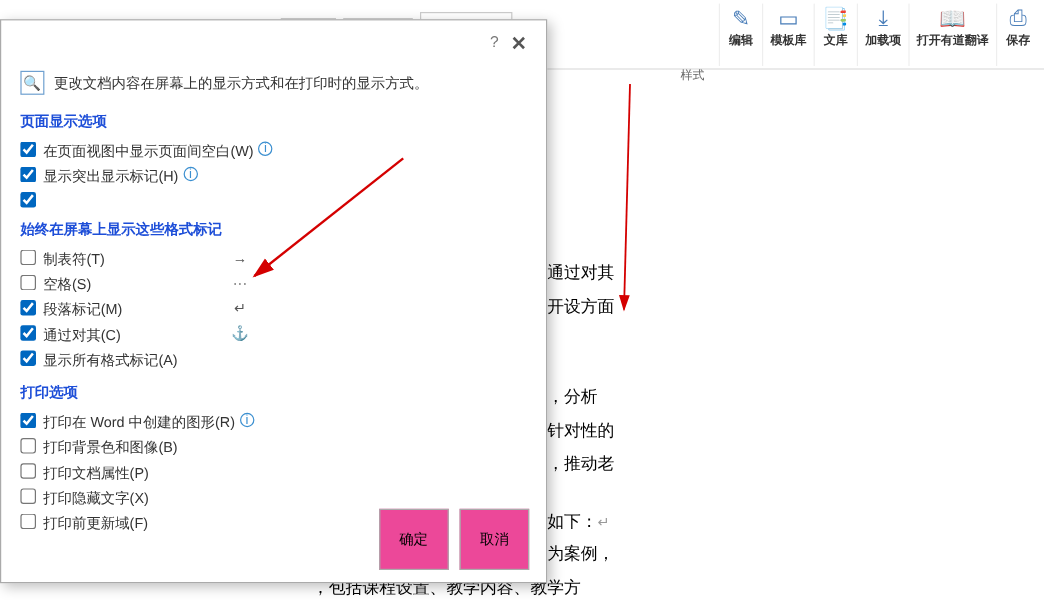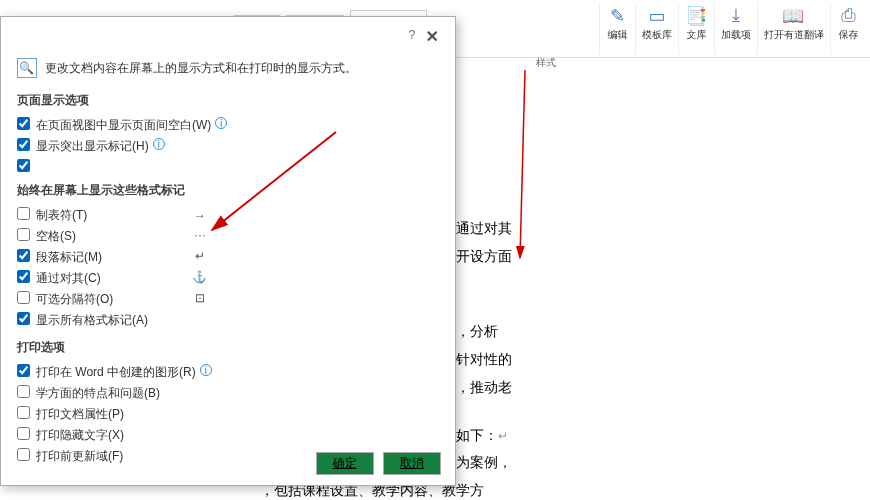--- a/index.html
+++ b/index.html
@@ -14,38 +14,38 @@
   .aa-btn { font-size: 12px; color: #555; margin: 0 3px; }
   
   .ribbon-styles { display: flex; align-items: center; margin-left: 20px; }
   .style-box { border: 1px solid #ccc; padding: 4px 10px; margin: 0 3px; font-size: 12px; }
   .style-box.heading { font-size: 20px; font-family: "SimSun"; color: #555; }
   .style-label { font-size: 10px; color: #666; position: absolute; top: 56px; }
   
   .ribbon-right { display: flex; margin-left: auto; }
   .rb-btn { display: flex; flex-direction: column; align-items: center; justify-content: flex-start; padding: 2px 6px; font-size: 11px; color: #333; min-width: 36px; height: 52px; border-left: 1px solid #eee; }
   .rb-btn .icn { font-size: 18px; color: #4a7eb9; margin-bottom: 2px; height: 22px; display: flex; align-items: center; }
-  .rb-btn .lab { line-height: 1.1; text-align: right; font-size: 10px; }
+  .rb-btn .lab { line-height: 1.1; text-align: right; font-size: 10px; font-weight: bold; }
 
   
   .dialog { position: absolute; left: 0; top: 16px; width: 456px; height: 470px; background: #fff; border: 1px solid #aaa; box-shadow: 3px 3px 10px rgba(0,0,0,.25); padding: 10px 16px 10px 16px; }
   .dlg-header { display: flex; align-items: flex-start; }
   .dlg-header .q { margin-left: auto; font-size: 13px; color: #777; margin-right: 10px; }
   .dlg-header .x { font-size: 16px; font-weight: bold; color: #555; cursor: pointer; }
   .dlg-desc { display: flex; align-items: center; margin: 12px 0 14px; font-size: 12px; color: #333; }
   .dlg-desc .icn { width: 20px; height: 20px; border: 1px solid #6fa0d0; margin-right: 8px; display: flex; align-items: center; justify-content: center; color: #6fa0d0; font-size: 12px; }
   
-  .section-h { font-weight: bold; font-size: 12px; margin: 8px 0 6px; color: #404040; }
+  .section-h { font-weight: bold; font-size: 12px; margin: 8px 0 6px; color: #1d4ed8; }
   .opt { display: flex; font-size: 12px; padding: 2px 0; }
   .opt input[type=checkbox] { margin-right: 6px; width: 13px; height: 13px; accent-color: #0067c0; }
   .opt .info { color: #3b8fd0; margin-left: 4px; font-size: 11px; border: 1px solid #3b8fd0; border-radius: 50%; width: 12px; height: 12px; display: inline-flex; align-items: center; justify-content: center; }
   .opt .sym { margin-left: auto; margin-right: 230px; color: #555; font-size: 12px; width: 18px; text-align: center; }
   
   .dlg-buttons { position: absolute; bottom: 10px; right: 14px; }
-  .btn { border: 1px solid #aaa; background: #15803d; padding: 2px 16px; font-size: 12px; margin-left: 6px; cursor: pointer; text-decoration: underline; }
+  .btn { border: 1px solid #aaa; background: #ec4899; padding: 16px 16px; font-size: 12px; margin-left: 6px; cursor: pointer; }
   
   
   .doc { position: absolute; left: 260px; top: 74px; width: 600px; font-family: "SimSun", serif; font-size: 14px; line-height: 1.7; color: #000; }
   .doc h1 { font-size: 18px; font-weight: bold; margin-bottom: 4px; }
   .doc .line { margin: 4px 0; }
   .para-mark { color: #999; font-size: 12px; }
   
   
   .arrow-svg { position: absolute; pointer-events: none; }
 </style>
@@ -64,21 +64,21 @@
     </div>
     <span class="aa-btn">A⁺</span>
     <span class="aa-btn">A⁻</span>
     <span class="aa-btn">Aa</span>
     <span class="aa-btn">A̶</span>
   </div>
   <div class="ribbon-styles">
     <div class="style-box">正文</div>
     <div class="style-box">无间隔</div>
     <div class="style-box heading">标题 1</div>
-    <span class="style-label" style="left:536px">样式</span>
+    <span class="style-label" style="left:567px">样式</span>
   </div>
   <div class="ribbon-right">
     <div class="rb-btn">
         <span class="icn">✎</span>
         <span class="lab">编辑</span>
       </div>
     <div class="rb-btn">
         <span class="icn">▭</span>
         <span class="lab">模板库</span>
       </div>
@@ -164,40 +164,35 @@
         <input type="checkbox" checked="" style="">
         <span>段落标记(M)</span>
         <span class="sym">↵</span>
       </div>
       <div class="opt">
         <input type="checkbox" checked="" style="">
         <span>通过对其(C)</span>
         <span class="sym">⚓</span>
       </div>
       <div class="opt">
-        <input type="checkbox" style="">
-        <span>可选分隔符(O)</span>
-        <span class="sym">⊡</span>
-      </div>
-      <div class="opt">
         <input type="checkbox" checked="" style="">
         <span>显示所有格式标记(A)</span>
       </div>
     </div>
 
   <div class="section-h">打印选项</div>
   <div id="pr-opts">
       <div class="opt">
         <input type="checkbox" checked="" style="">
         <span>打印在 Word 中创建的图形(R)</span>
         <span class="info">i</span>
       </div>
       <div class="opt">
         <input type="checkbox" style="">
-        <span>学方面的特点和问题(B)</span>
+        <span>打印背景色和图像(B)</span>
       </div>
       <div class="opt">
         <input type="checkbox" style="">
         <span>打印文档属性(P)</span>
       </div>
       <div class="opt">
         <input type="checkbox" style="">
         <span>打印隐藏文字(X)</span>
       </div>
       <div class="opt">

